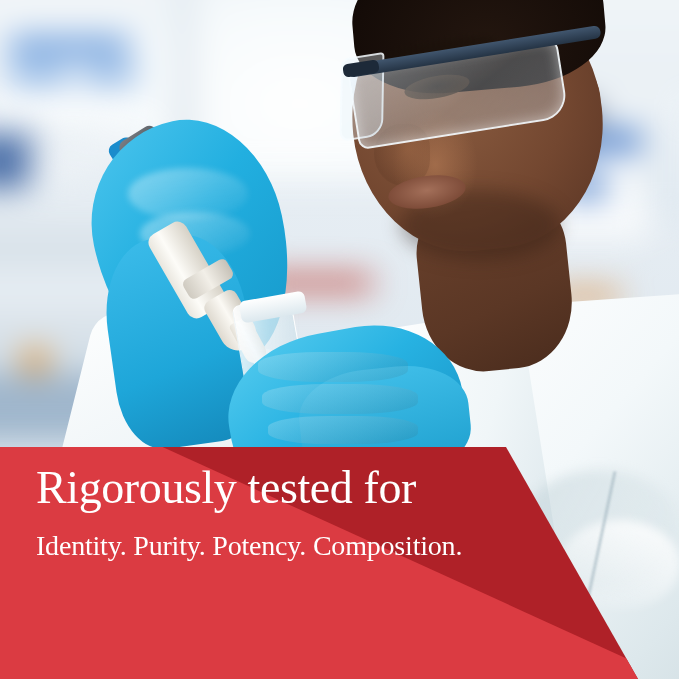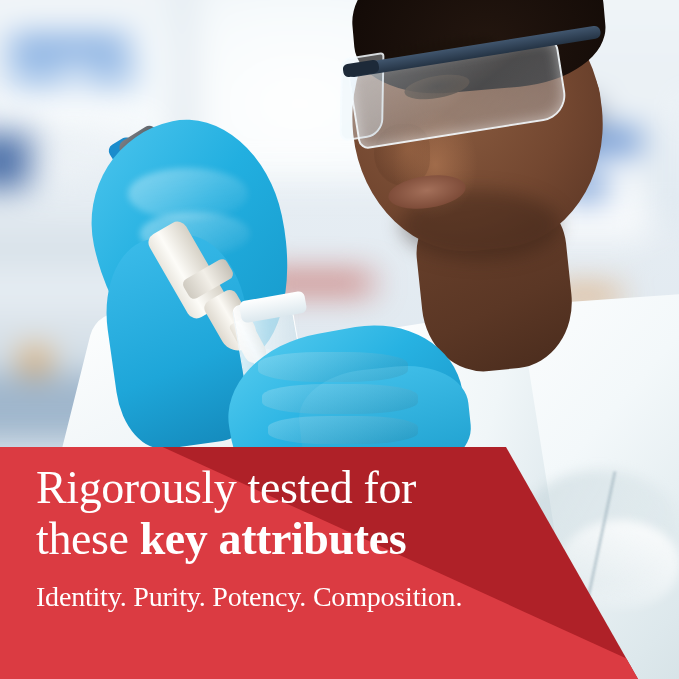--- a/index.html
+++ b/index.html
@@ -596,17 +596,16 @@
       <div class="finger" style="left:268px; top:416px; width:150px; height:28px;"></div>
     </div>
   </div>
 
   <div class="banner" style="--red-dark: #AF2128; background: rgb(175, 33, 40);">
     <div class="banner-stripe" style="background: rgb(219, 59, 66);"></div>
   </div>
 
   <div class="banner-text">
     <div class="headline">Rigorously tested for</div>
-    <div class="headline"><span>these </span><span class="bold">key attributes</span></div>
     <div class="subline">Identity. Purity. Potency. Composition.</div>
   </div>
 
 </div>
 
 </body></html>

